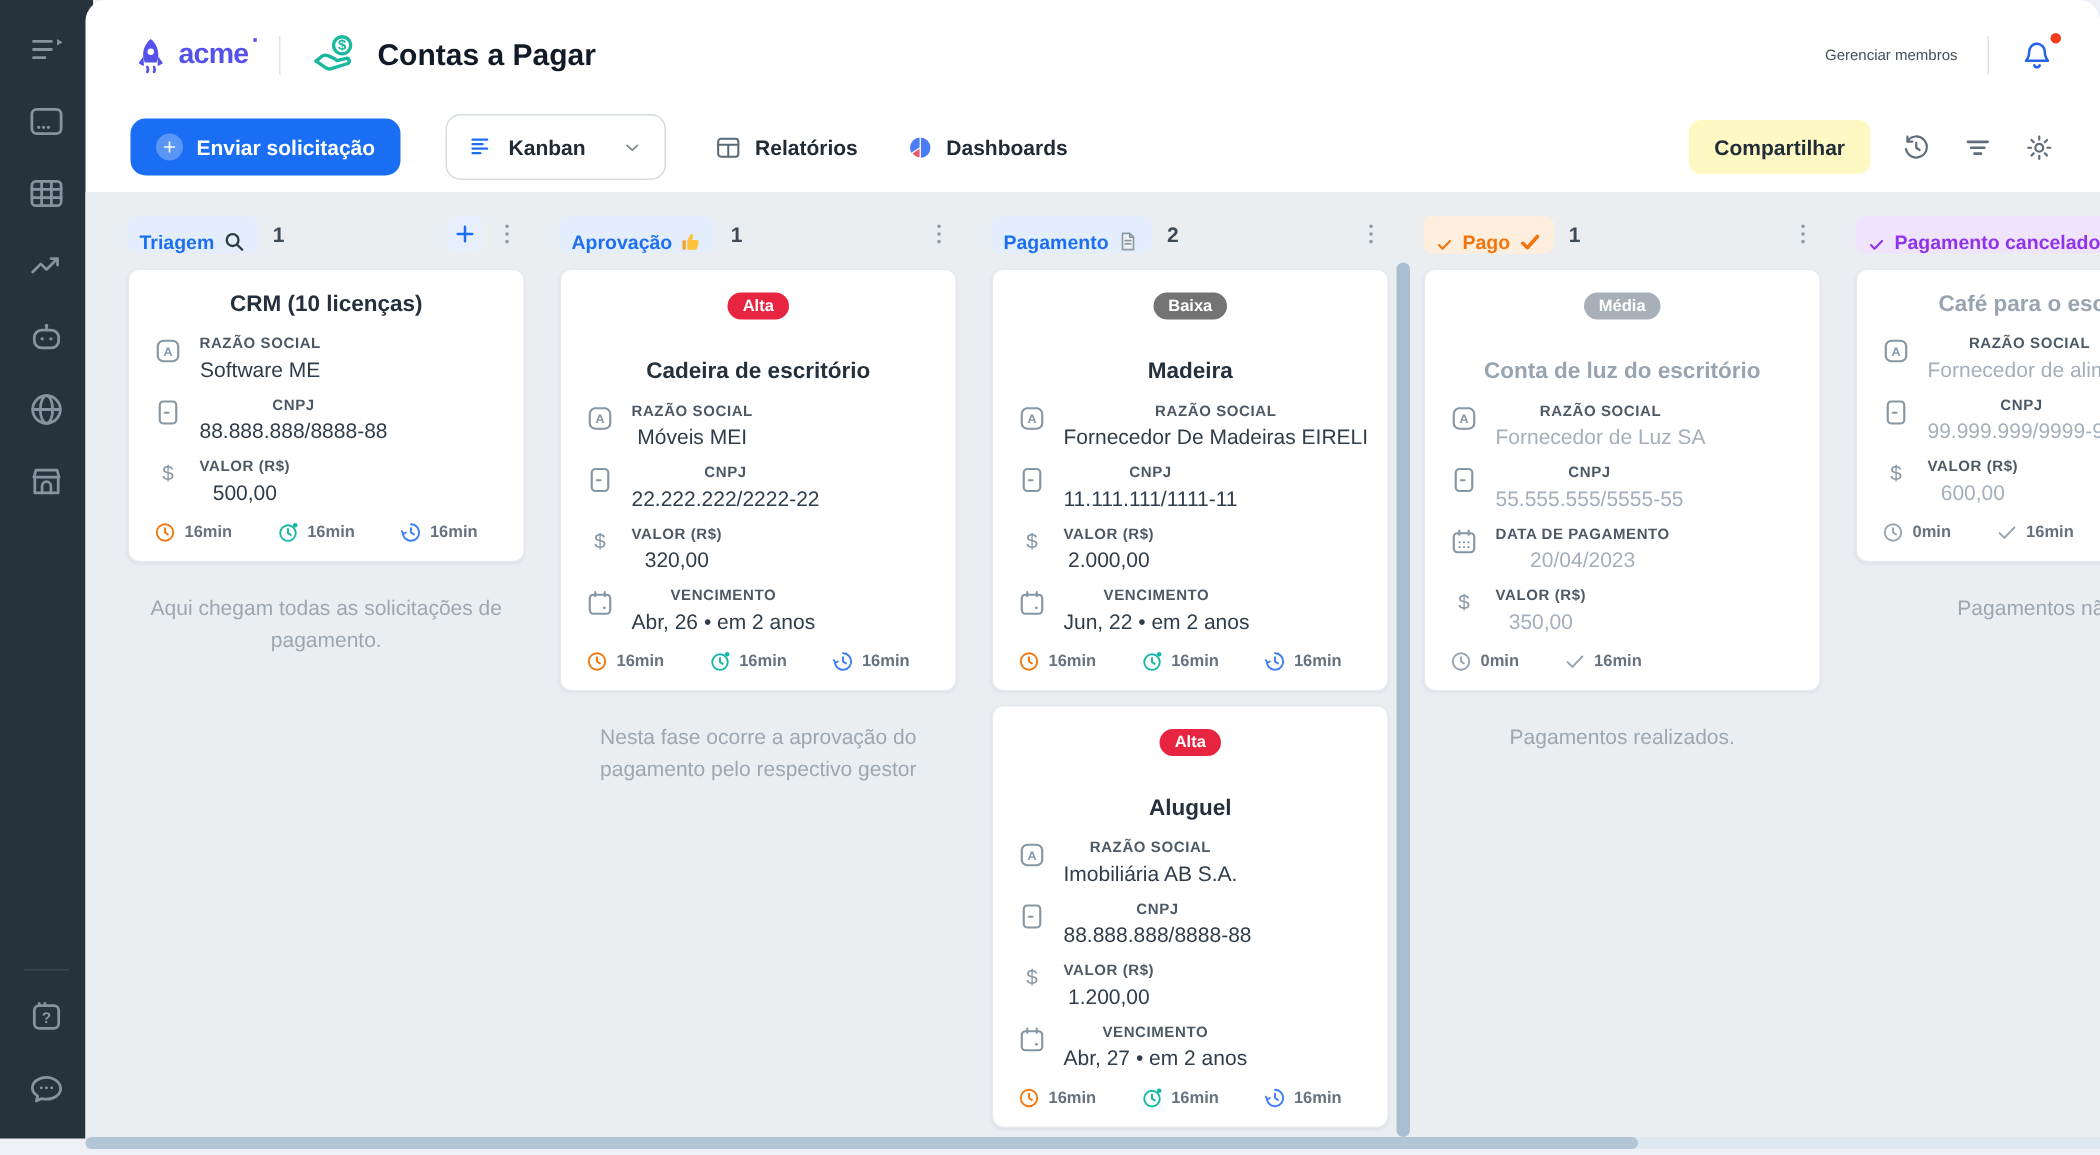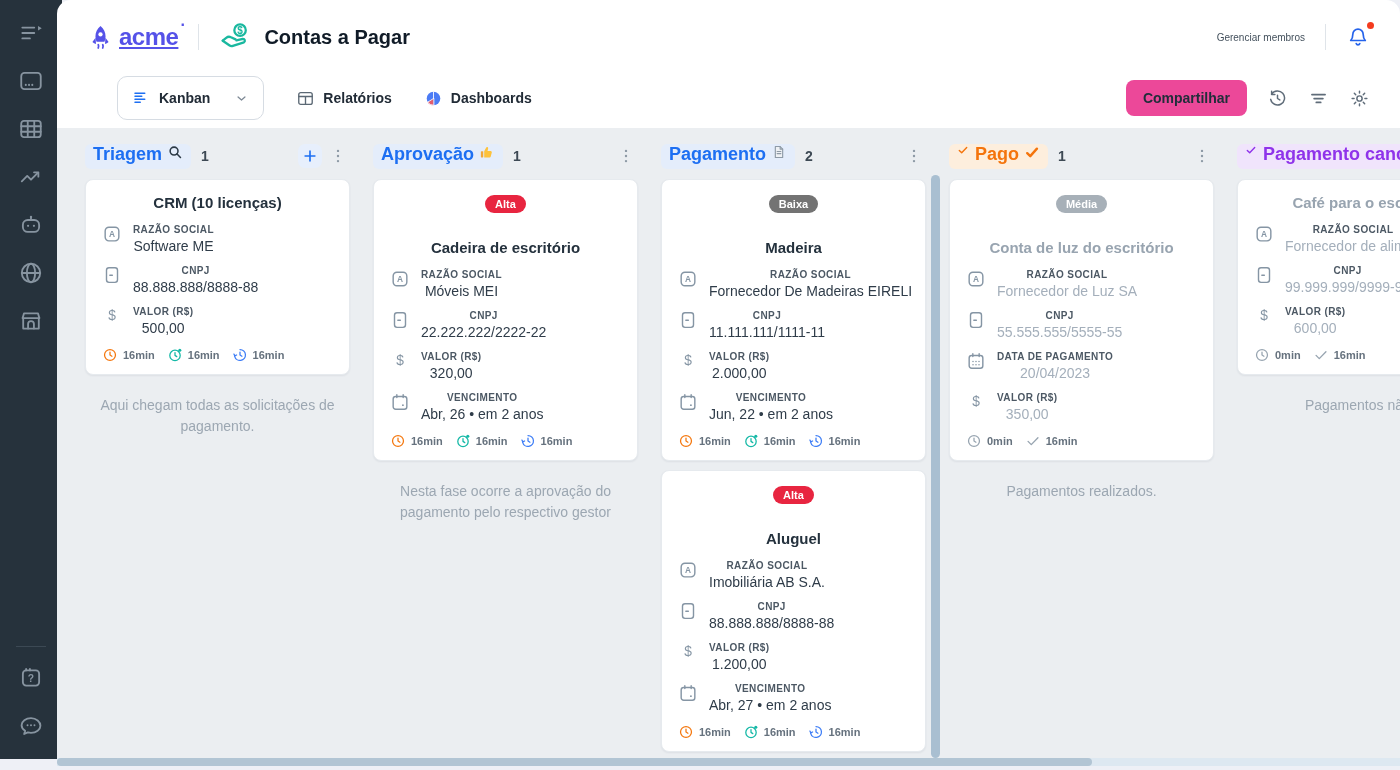--- a/index.html
+++ b/index.html
@@ -13,21 +13,21 @@
   .side-icon{width:26px;height:26px;color:#8794a0;margin-bottom:22px;flex:none;cursor:pointer;}
   .side-spacer{flex:1;}
   .side-divider{width:30px;height:1px;background:#3c4954;margin-bottom:18px;flex:none;}
 
   
   .window{position:absolute;left:57px;top:0;right:0;height:766px;background:#ffffff;
     border-radius:14px 14px 0 0;}
   .topbar{display:flex;align-items:center;height:68px;padding:6px 30px 0;}
   .brand{display:flex;align-items:center;}
   .brand-icon{width:27px;height:27px;color:#5552e8;}
-  .brand-name{font-size:24px;font-weight:800;color:#5552e8;margin-left:5px;letter-spacing:-0.5px;position:relative;text-decoration:underline;}
+  .brand-name{font-size:19px;font-weight:800;color:#5552e8;margin-left:5px;letter-spacing:-0.5px;position:relative;}
   .brand-name::after{content:"·";position:absolute;top:-7px;right:-7px;font-size:16px;color:#5552e8;}
   .vdiv{width:1px;height:26px;background:#dfe4e9;margin:0 20px;flex:none;}
   .page-icon{width:32px;height:32px;color:#19b89f;}
   .page-title{font-size:20px;font-weight:700;color:#101b27;margin-left:13px;}
   .top-right{margin-left:auto;display:flex;align-items:center;}
   .manage-members{font-size:10px;color:#43505c;cursor:pointer;}
   .bell-wrap{position:relative;width:24px;height:24px;color:#2563eb;cursor:pointer;}
   .bell-dot{position:absolute;top:-3px;right:-4px;width:7px;height:7px;border-radius:50%;background:#f43b1e;}
 
   
@@ -36,47 +36,47 @@
     background:#1a6ef3;color:#fff;font-size:14px;font-weight:700;cursor:pointer;}
   .plus-circle{width:18px;height:18px;border-radius:50%;background:rgba(255,255,255,.28);
     display:flex;align-items:center;justify-content:center;padding:3px;}
   .select{display:flex;align-items:center;height:44px;margin-left:30px;padding:0 14px;
     border:1px solid #d6dce3;border-radius:10px;font-size:14px;font-weight:700;color:#212b36;cursor:pointer;}
   .select .ic{width:18px;height:18px;color:#1d6ff2;margin-right:9px;}
   .select .chev{width:15px;height:15px;color:#7e8a96;margin-left:24px;}
   .tab{display:flex;align-items:center;margin-left:32px;font-size:14px;font-weight:700;color:#212b36;cursor:pointer;}
   .tab .ic{width:19px;height:19px;color:#5b6874;margin-right:8px;}
   .btn-share{margin-left:auto;height:36px;padding:0 17px;display:flex;align-items:center;border-radius:8px;
-    background:#ec4899;font-size:14px;font-weight:700;color:#212e3a;cursor:pointer;}
+    background:#fef9c3;font-size:14px;font-weight:700;color:#212e3a;cursor:pointer;}
   .tool-icon{width:21px;height:21px;color:#5f6c79;margin-left:20px;cursor:pointer;}
 
   
   .board{position:absolute;left:0;right:0;top:128px;height:630px;background:#ebeef1;
     display:flex;align-items:stretch;padding:15px 0 0 28px;overflow:hidden;}
   .col{width:265px;margin-right:23px;flex:none;position:relative;}
   .col-head{display:flex;align-items:center;height:26px;margin-bottom:10px;}
-  .pill{display:inline-flex;align-items:flex-start;height:25px;padding:0 8px;border-radius:6px;
-    font-size:18px;font-weight:700;white-space:nowrap;cursor:pointer;}
+  .pill{display:inline-flex;align-items:flex-end;height:25px;padding:0 8px;border-radius:6px;
+    font-size:13px;font-weight:700;white-space:nowrap;cursor:pointer;}
   .pill-check{width:12px;height:12px;margin-right:6px;flex:none;}
   .pill-emoji{width:16px;height:16px;margin-left:5px;flex:none;}
   .count{margin-left:10px;font-size:14px;font-weight:700;color:#3d4954;}
   .col-controls{margin-left:auto;display:flex;align-items:center;gap:4px;}
   .icon-btn{width:24px;height:24px;padding:3px;color:#8d99a5;border-radius:7px;cursor:pointer;}
   .icon-btn.add{color:#1d6ff2;background:#e7effc;}
 
   .card{background:#fff;border:1px solid #e6eaee;border-radius:8px;
     box-shadow:0 1px 2px rgba(23,43,77,.07);padding:14px 16px 11px;margin-bottom:9px;cursor:pointer;text-align:center;}
   .badge{display:inline-block;color:#fff;font-size:11px;font-weight:700;padding:3px 10px;
     border-radius:10px;margin-bottom:26px;}
   .card-title{font-size:15px;font-weight:700;color:#24313d;margin-bottom:13px;}
   .field{display:flex;gap:11px;margin-bottom:11px;}
   .field-icon{width:20px;height:20px;color:#8595a4;flex:none;margin-top:0px;}
   .field-label{font-size:10px;font-weight:700;color:#4c5864;letter-spacing:.4px;margin-bottom:3px;}
   .field-value{font-size:14px;color:#2f3c49;white-space:nowrap;}
-  .timers{display:flex;align-items:center;gap:12px;margin-top:3px;}
+  .timers{display:flex;align-items:center;gap:29px;margin-top:3px;}
   .timer{display:flex;align-items:center;gap:5px;font-size:11px;font-weight:700;color:#66727e;}
   .t-ic{width:16px;height:16px;flex:none;}
   .col-desc{margin-top:20px;text-align:center;font-size:14px;color:#9ca7b2;line-height:1.5;padding:0 12px;}
   .muted .card-title{color:#98a4b0;}
   .muted .field-value{color:#a4afbb;}
 
   .vscroll{position:absolute;right:-14px;top:32px;width:9px;height:calc(100% - 32px);
     background:#a9bfd1;border-radius:5px;cursor:pointer;}
   .hscroll-track{position:absolute;left:0;right:0;bottom:0;height:8px;background:#dde8f1;}
   .hscroll-thumb{position:absolute;left:0;bottom:0;height:8px;width:1035px;background:#b2c5d4;
@@ -186,20 +186,28 @@
         <span><svg viewBox="0 0 24 24" fill="none" stroke="currentColor" stroke-width="1.7" stroke-linecap="round" stroke-linejoin="round">
               <path d="M12 4.2a5.2 5.2 0 00-5.2 5.2c0 3.7-.9 4.8-2.1 6.1h14.6c-1.2-1.3-2.1-2.4-2.1-6.1A5.2 5.2 0 0012 4.2z"></path>
               <path d="M10.2 18.6a1.9 1.9 0 003.6 0"></path>
             </svg></span>
         <span class="bell-dot"></span>
       </span>
     </div>
   </div>
 
   <div class="toolbar">
+    <div class="btn-primary">
+      <span class="plus-circle">
+          <svg viewBox="0 0 24 24" fill="none" stroke="currentColor" stroke-width="2.2" stroke-linecap="round" stroke-linejoin="round">
+            <path d="M12 5.5v13M5.5 12h13"></path>
+          </svg>
+        </span>
+      <span>Enviar solicitação</span>
+    </div>
     <div class="select">
       <span class="ic">
           <svg viewBox="0 0 24 24" fill="none" stroke="currentColor" stroke-width="2" stroke-linecap="round" stroke-linejoin="round">
             <path d="M4 5.5h13M4 9.5h9M4 13.5h13M4 17.5h7"></path>
           </svg>
         </span>
       <span>Kanban</span>
       <span class="chev">
           <svg viewBox="0 0 24 24" fill="none" stroke="currentColor" stroke-width="2" stroke-linecap="round" stroke-linejoin="round">
             <path d="M6.5 9.5l5.5 5 5.5-5"></path>

